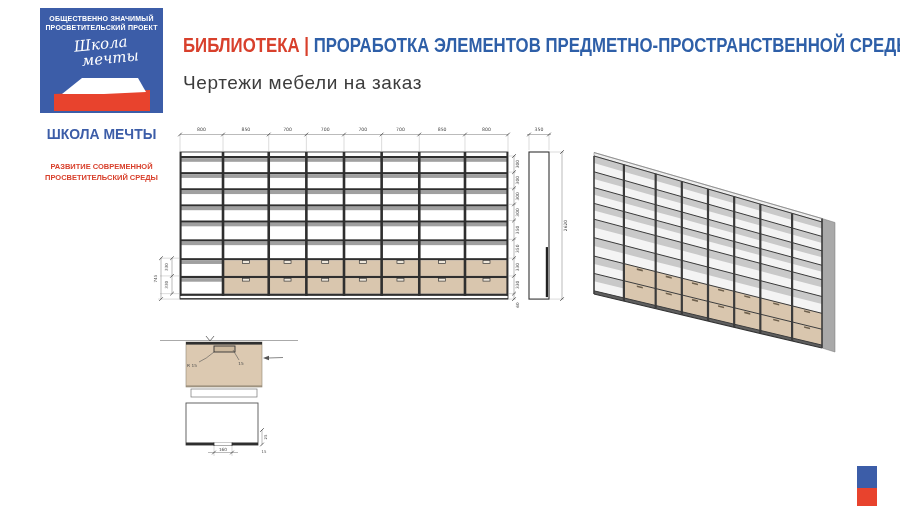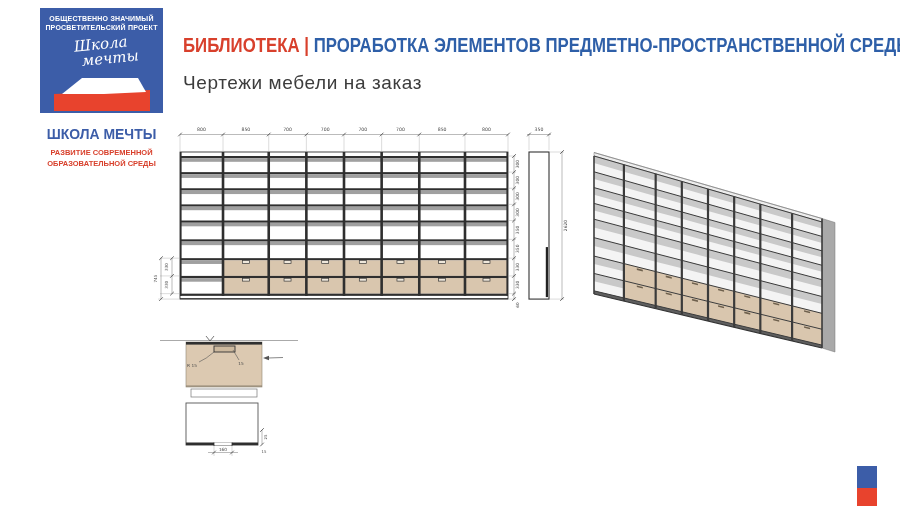--- a/index.html
+++ b/index.html
@@ -10,21 +10,21 @@
   .logo{position:absolute;left:40px;top:8px;width:123px;text-align:center}
   .logo-box{position:relative;width:123px;height:105px;background:#3c5da8;color:#fff;padding-top:6px}
   .logo-top{font-size:7px;font-weight:bold;line-height:1.35;letter-spacing:.2px}
   .logo-top span{display:block}
   .logo-script{margin-top:4px;font-family:"DejaVu Serif",serif;font-style:italic;
                font-size:15px;line-height:1.0;transform:rotate(-6deg)}
   .logo-script .s2{display:block;margin-left:16px}
   .logo-house{position:absolute;left:10px;bottom:0}
   .logo-name{margin-top:12px;color:#3c5da8;font-weight:bold;font-size:15px;white-space:nowrap;
              transform:scaleX(.93);transform-origin:center}
-  .logo-tagline{margin-top:6px;color:#d8402c;font-weight:bold;font-size:7.5px;line-height:1.4}
+  .logo-tagline{margin-top:20px;color:#d8402c;font-weight:bold;font-size:7.5px;line-height:1.4}
   .logo-tagline span{display:block}
   
   .titles{position:absolute;left:183px;top:33px}
   .title{font-size:21px;font-weight:bold;white-space:nowrap;letter-spacing:0;
          transform:scaleX(.8);transform-origin:left top}
   .title .red{color:#d8402c}
   .title .blue{color:#2e5fa8}
   .subtitle{margin-top:15px;font-size:19px;font-weight:normal;color:#3c3c3c;letter-spacing:.6px}
   
   #drawing{position:absolute;left:0;top:0}
@@ -49,21 +49,21 @@
         <span class="s2">мечты</span>
       </div>
       <svg class="logo-house" width="104" height="38" viewBox="0 0 104 38">
         <polygon points="4,19 100,15 100,36 4,36" fill="#e8432d"></polygon>
         <polygon points="12,19 32,3 88,3 96,17 54,19" fill="#ffffff"></polygon>
       </svg>
     </div>
     <div class="logo-name">ШКОЛА МЕЧТЫ</div>
     <div class="logo-tagline">
       <span>РАЗВИТИЕ СОВРЕМЕННОЙ</span>
-      <span>ОБРАЗОВАТЕЛЬНОЙ СРЕДЫ</span>
+      <span>ПРОСВЕТИТЕЛЬСКИЙ СРЕДЫ</span>
     </div>
   </div>
 
   <div class="titles">
     <h1 class="title"><span class="red">БИБЛИОТЕКА</span>
       <span class="red">|</span>
       <span class="blue">ПРОРАБОТКА ЭЛЕМЕНТОВ ПРЕДМЕТНО-ПРОСТРАНСТВЕННОЙ СРЕДЫ</span></h1>
     <h2 class="subtitle">Чертежи мебели на заказ</h2>
   </div>
 

